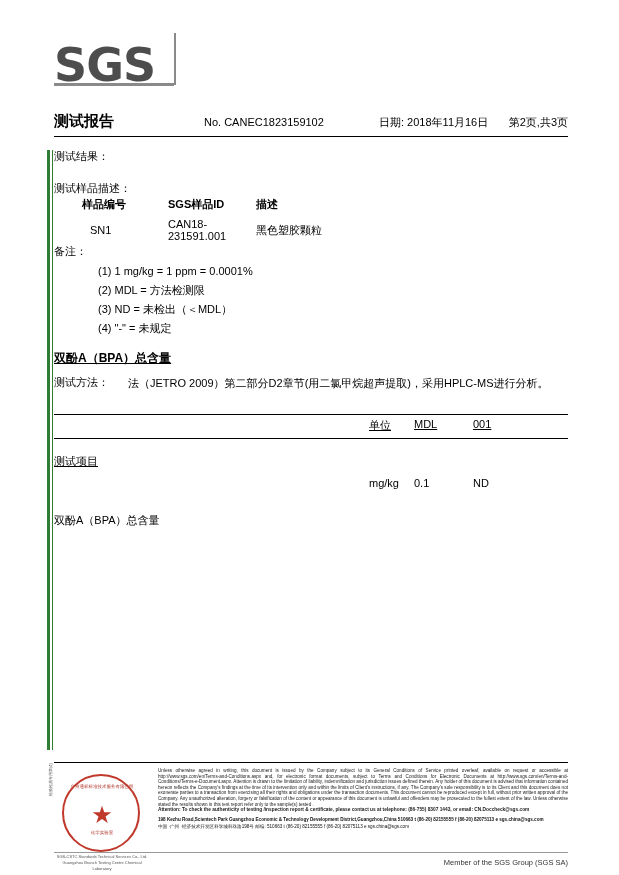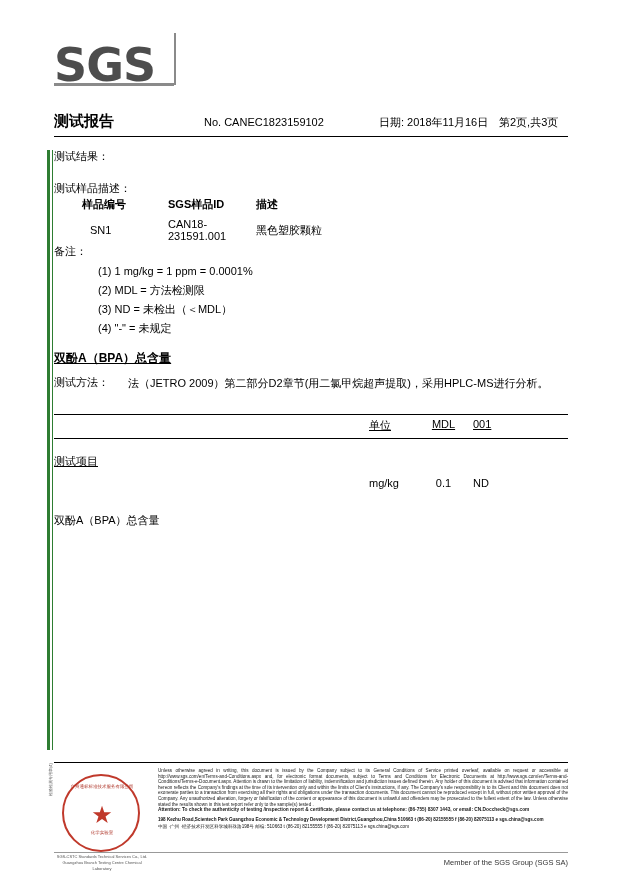--- a/index.html
+++ b/index.html
@@ -70,21 +70,21 @@
   .doc-no {
     font-size: 11px;
     width: 175px;
   }
   .doc-date {
     font-size: 11px;
     width: 120px;
   }
   .doc-page {
     font-size: 11px;
-    text-align: left;
+    text-align: right;
     flex: 1;
   }
   .title-rule {
     position: absolute;
     left: 54px;
     top: 136px;
     width: 514px;
     border-top: 1px solid #000;
   }
 
@@ -167,21 +167,21 @@
   }
   .res-head .h {
     text-decoration: underline;
   }
   .res-row {
     display: flex;
     padding-top: 5px;
   }
   .c-item { width: 315px; margin-top: 36px; }
   .c-unit { width: 45px; }
-  .c-mdl  { width: 59px; text-align: center; }
+  .c-mdl  { width: 59px; }
   .c-val  { width: 60px; }
   .res-rule {
     position: absolute;
     left: 54px;
     top: 414px;
     width: 514px;
     border-top: 1px solid #000;
   }
   .res-rule2 {
     position: absolute;

